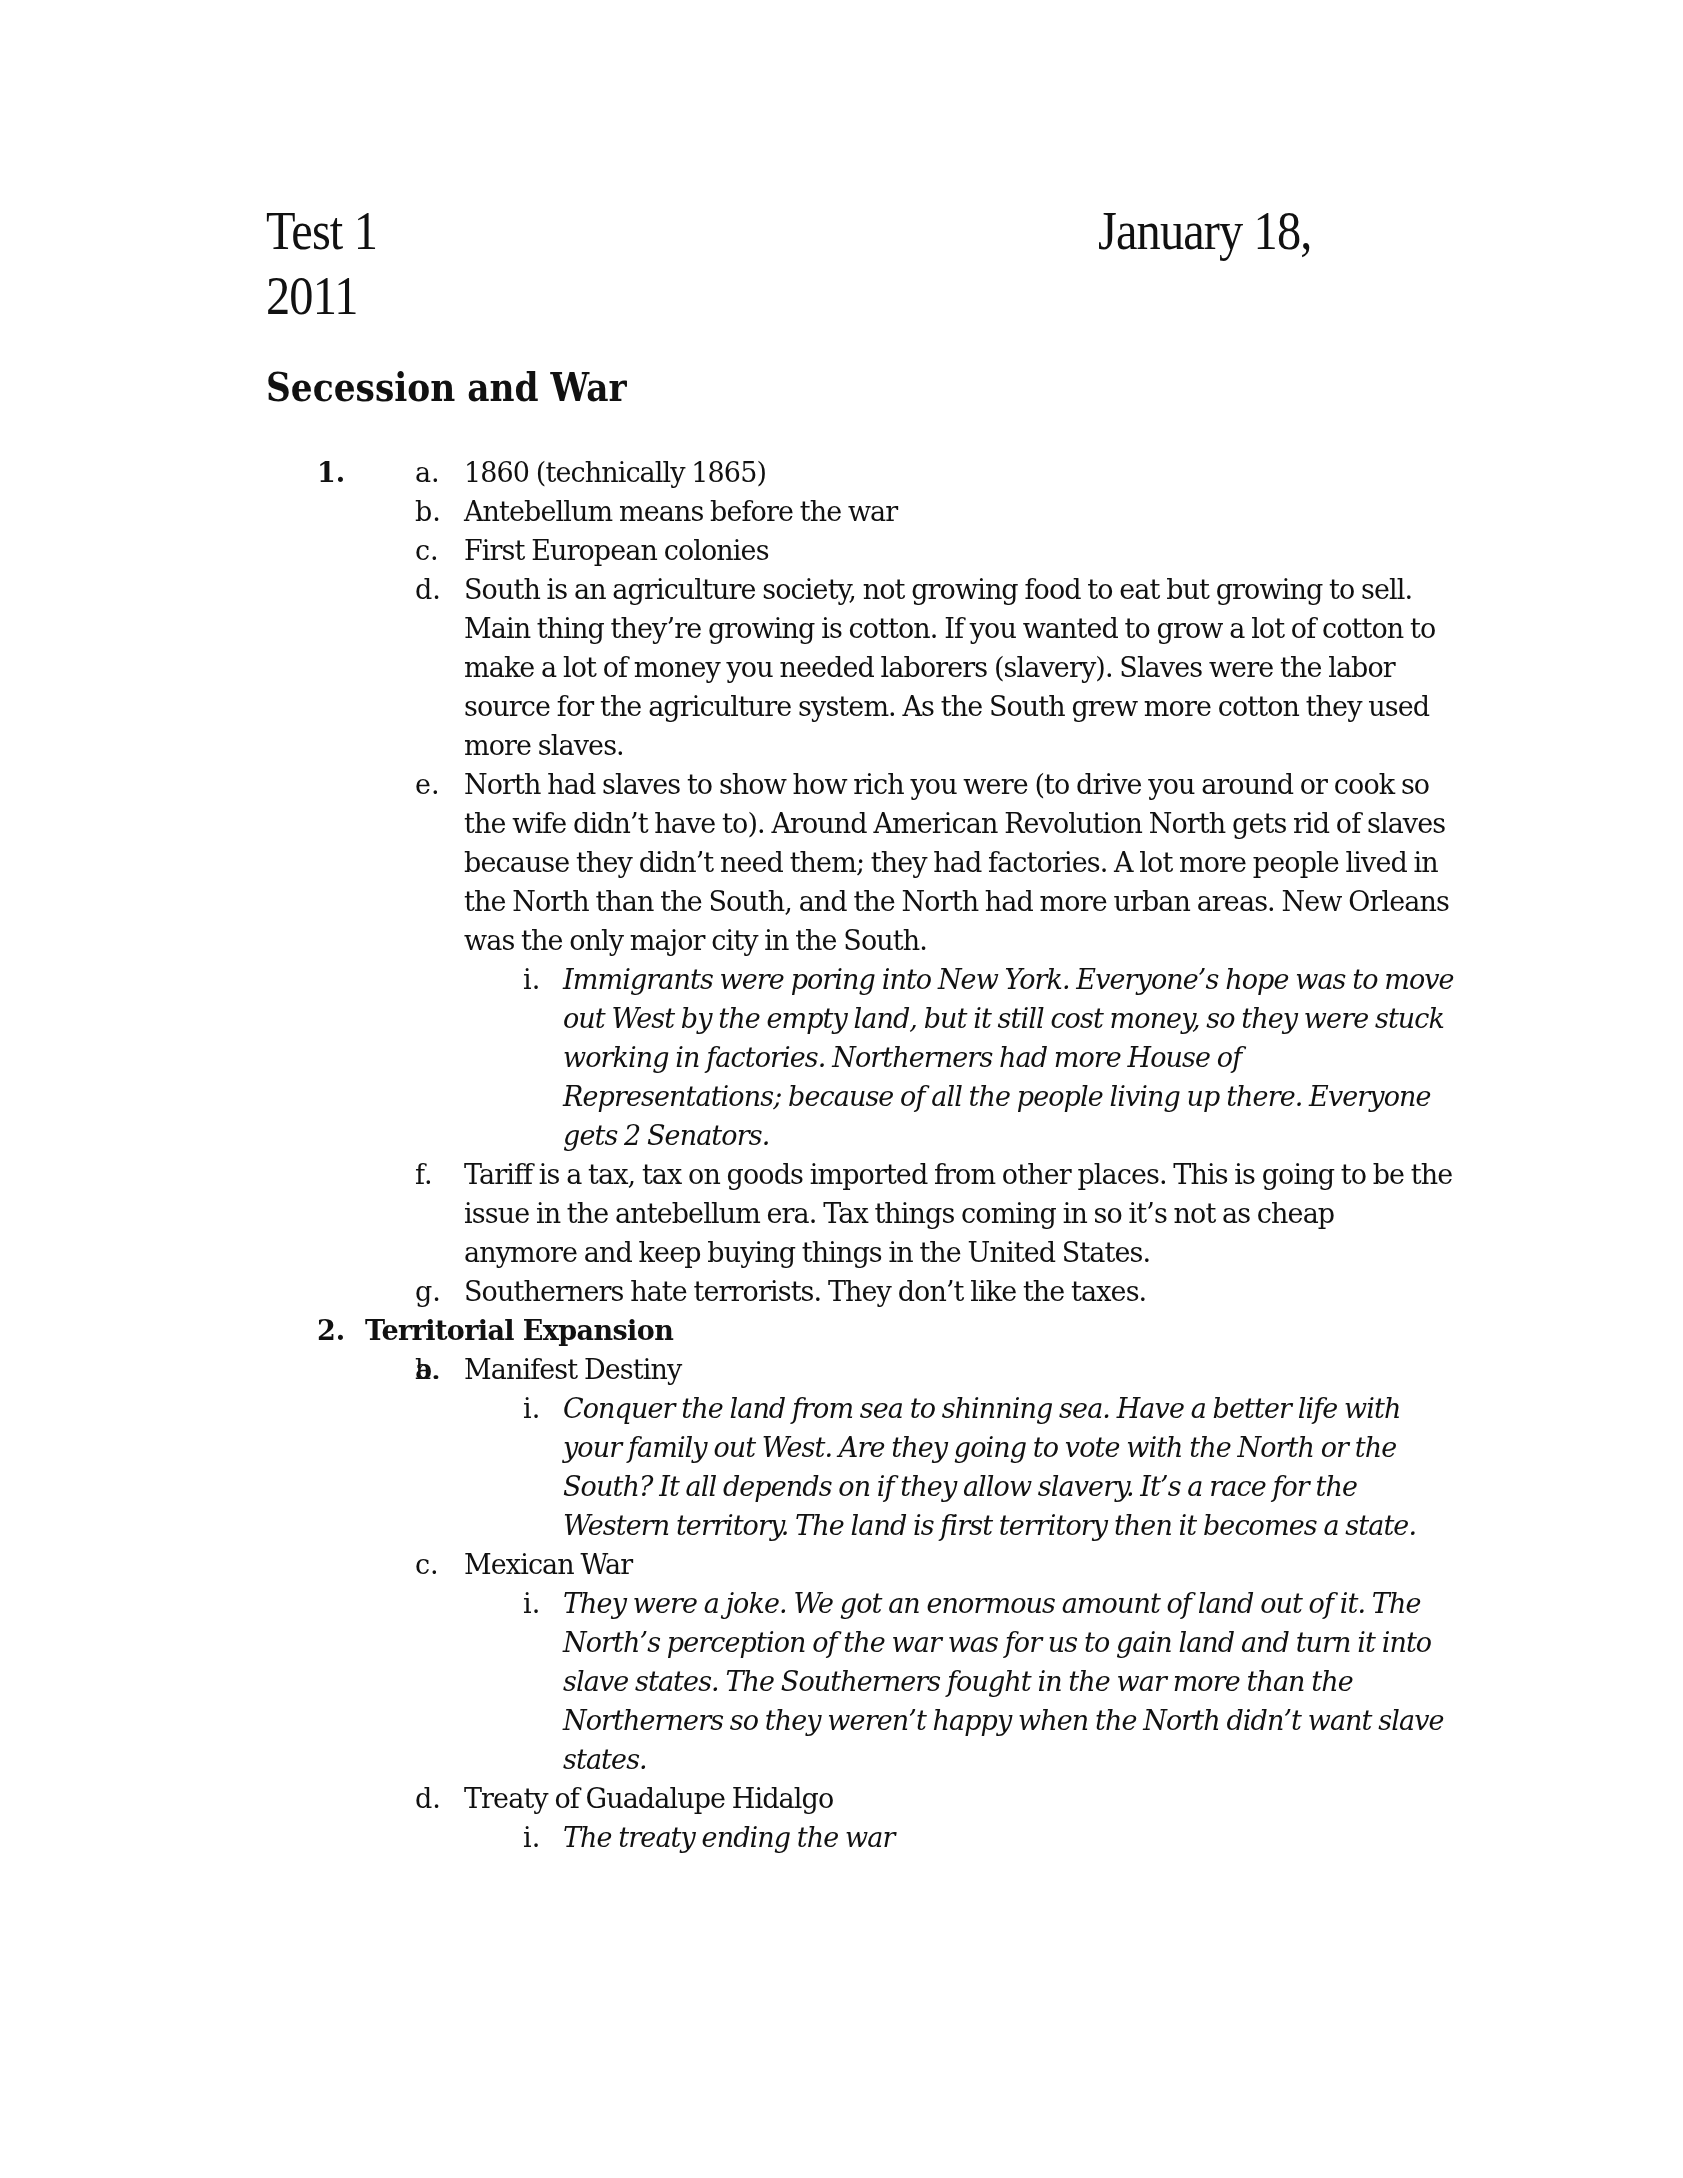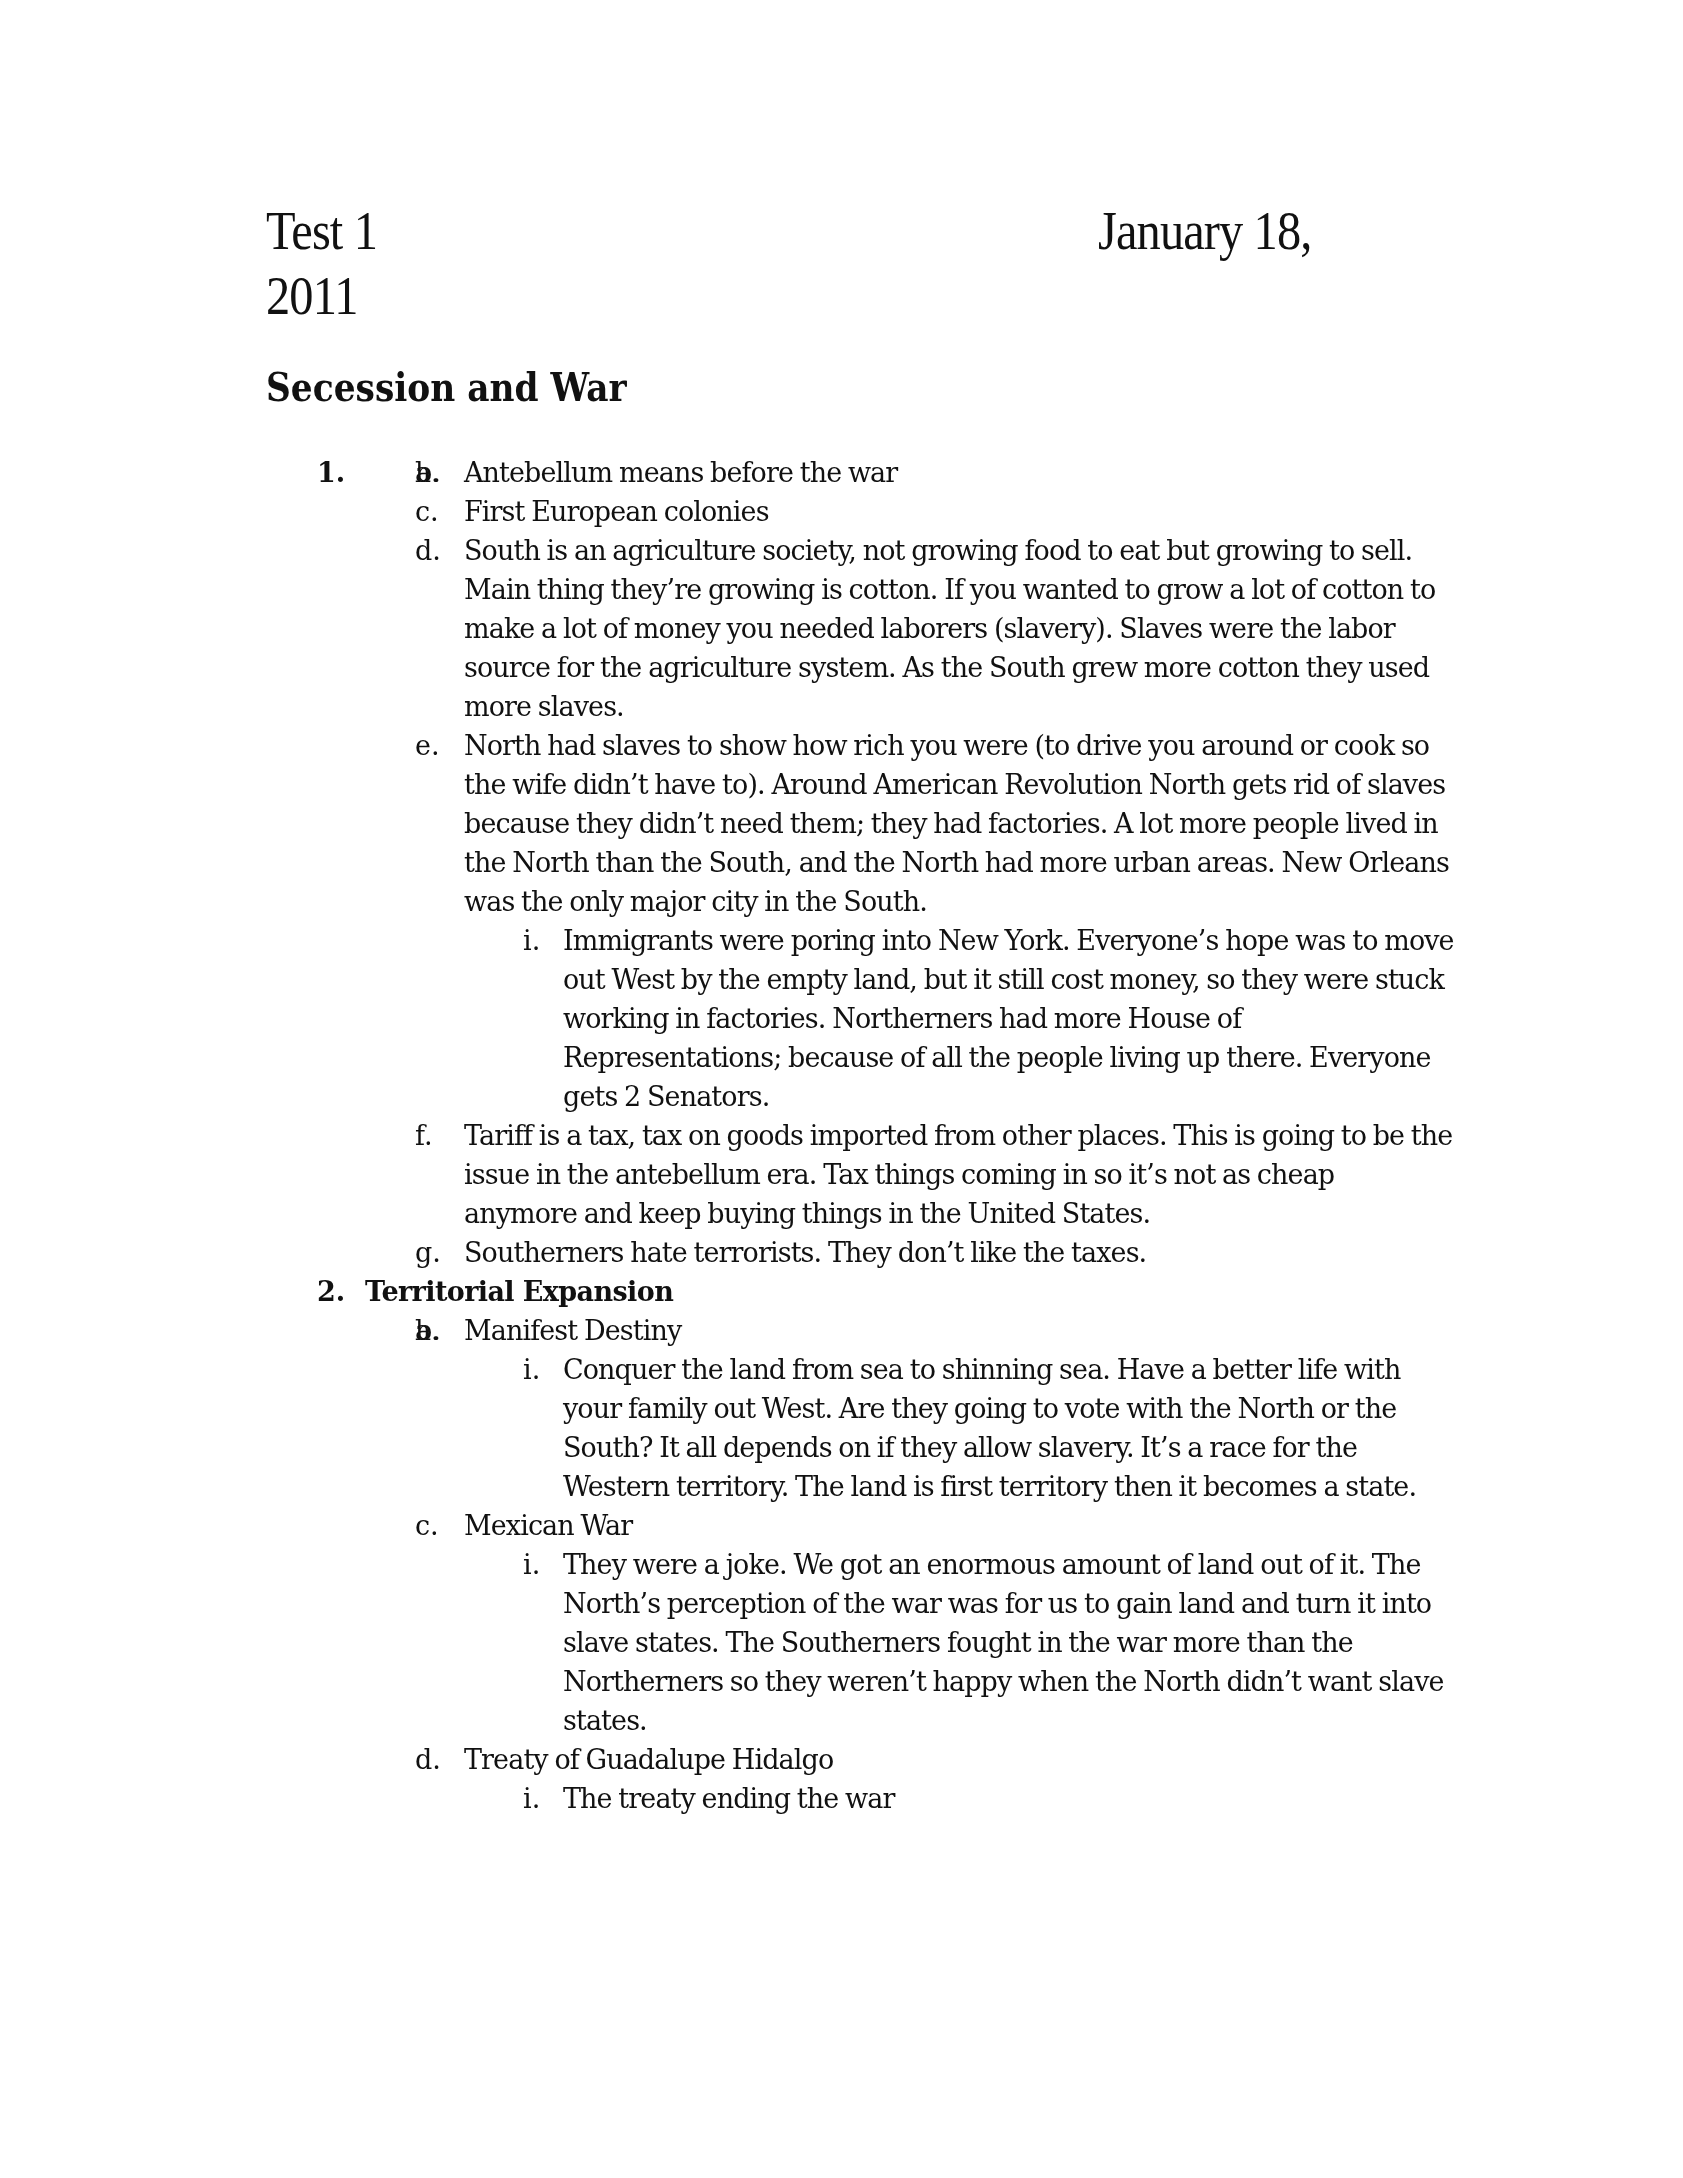--- a/index.html
+++ b/index.html
@@ -70,40 +70,41 @@
       transform-origin: left top;
     }
     
     .l1 > .marker { left: 299px; font-weight: bold; }
     .l1 > .text { margin-left: 347px; width: 1089px; font-weight: bold; letter-spacing: -0.6px; }
     
     .l2 > .marker { left: 397px; }
     .l2 > .text { margin-left: 446px; width: 990px; letter-spacing: -0.9px; word-spacing: -1px; }
     
     .l3 > .marker { left: 505px; }
-    .l3 > .text { margin-left: 545px; width: 891px; letter-spacing: -0.9px; word-spacing: -1px; }
+    .l3 > .text { margin-left: 545px; width: 891px; letter-spacing: -0.9px; word-spacing: -1px; font-style: italic; }
   </style>
 </head>
 <body>
 
 <div class="page">
 
   <div class="hdr" style="left:248px; top:198px;">Test 1</div>
   <div class="hdr" style="left:1080px; top:198px;">January 18,</div>
   <div class="hdr" style="left:248px; top:263px;">2011</div>
 
   <div class="title">Secession and War</div>
 
   <div class="outline">
 
     <div class="row l1">
       <span class="marker">1.</span>
     </div>
     <div class="row l2">
       <span class="marker">a.</span>
+      <span class="text">1860 (technically 1865)</span>
     </div>
     <div class="row l2">
       <span class="marker">b.</span>
       <span class="text">Antebellum means before the war</span>
     </div>
     <div class="row l2">
       <span class="marker">c.</span>
       <span class="text">First European colonies</span>
     </div>
     <div class="row l2">

